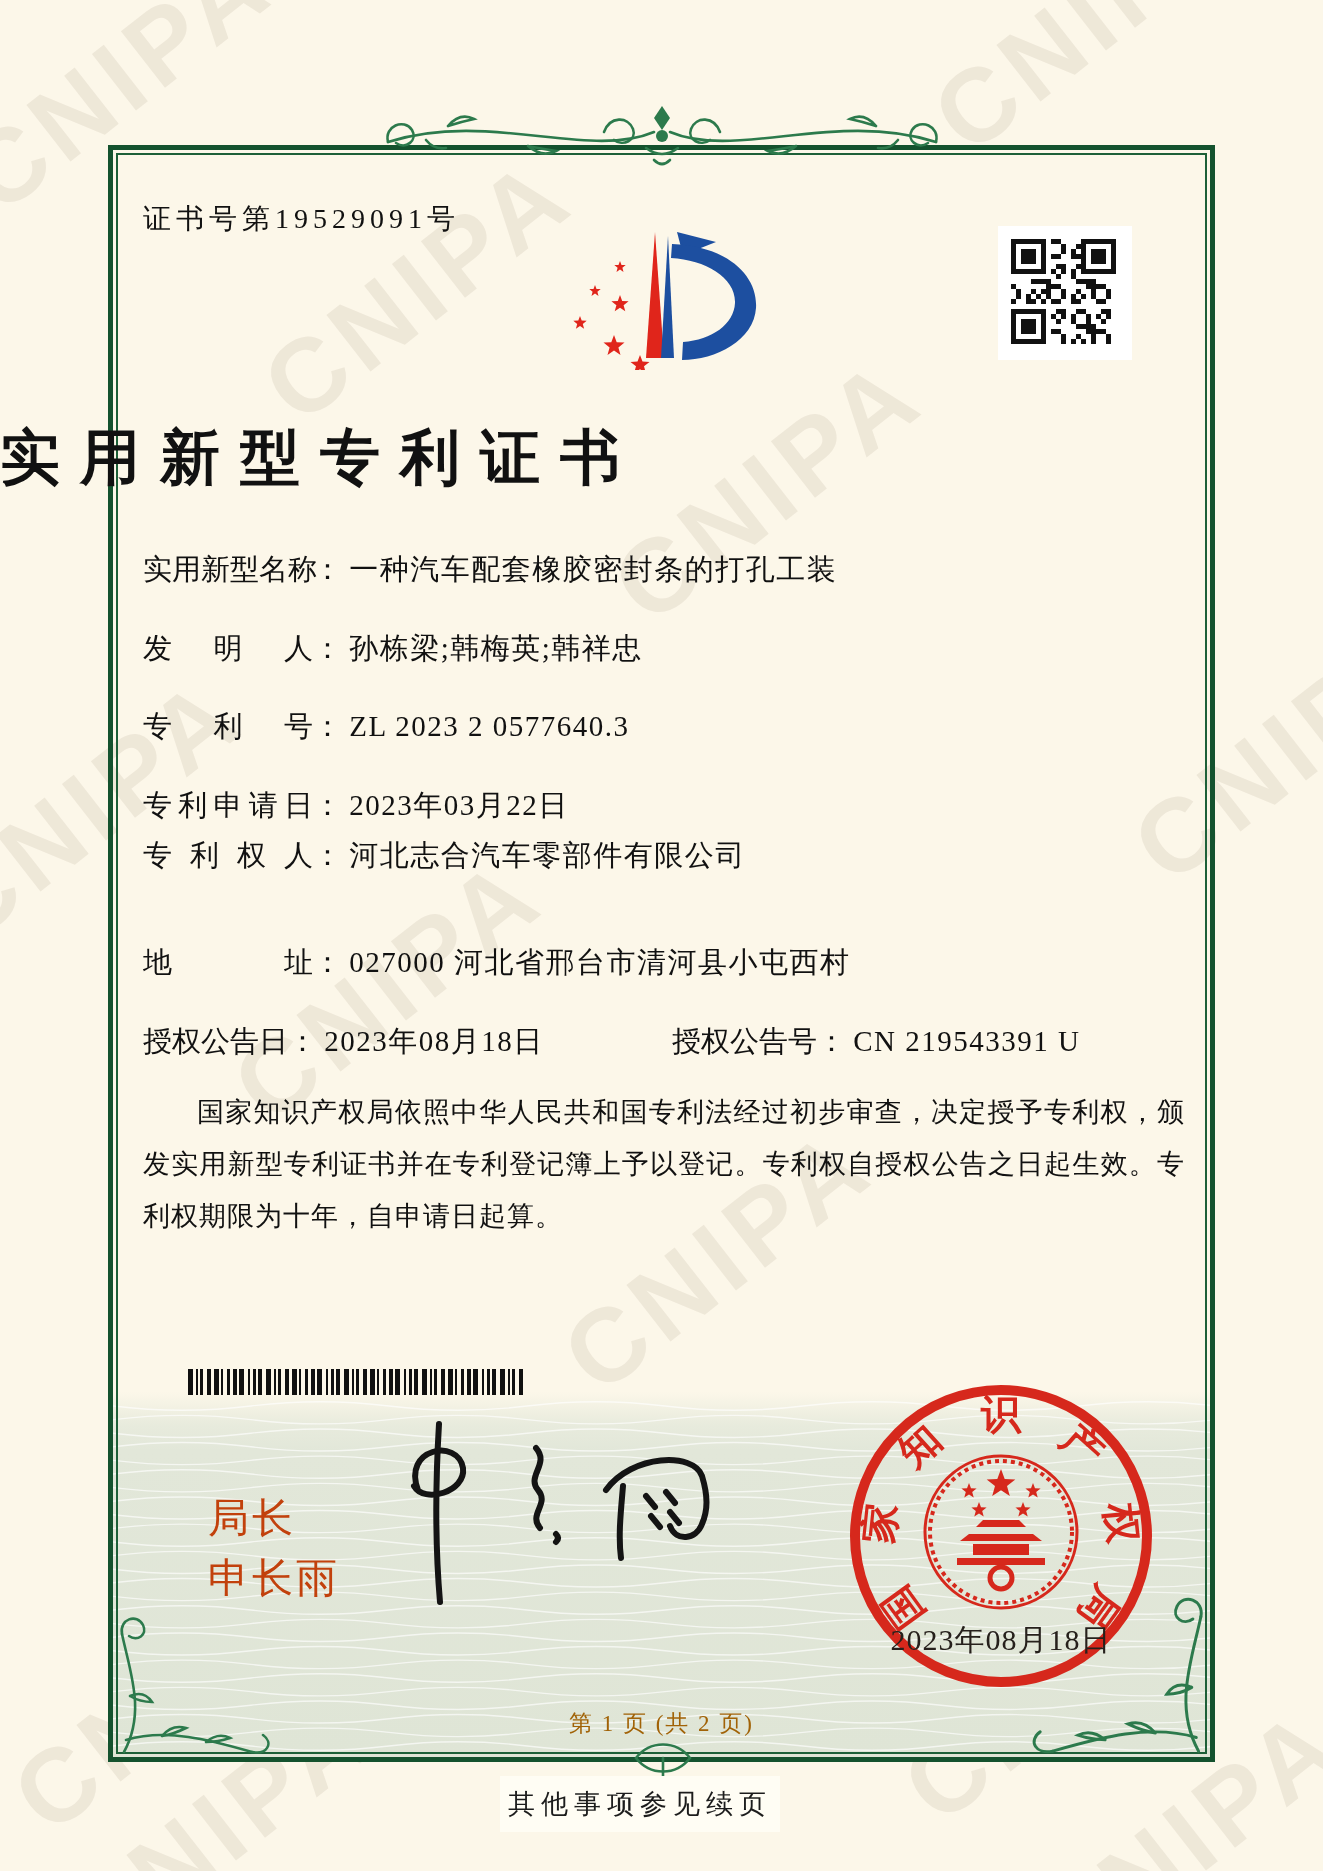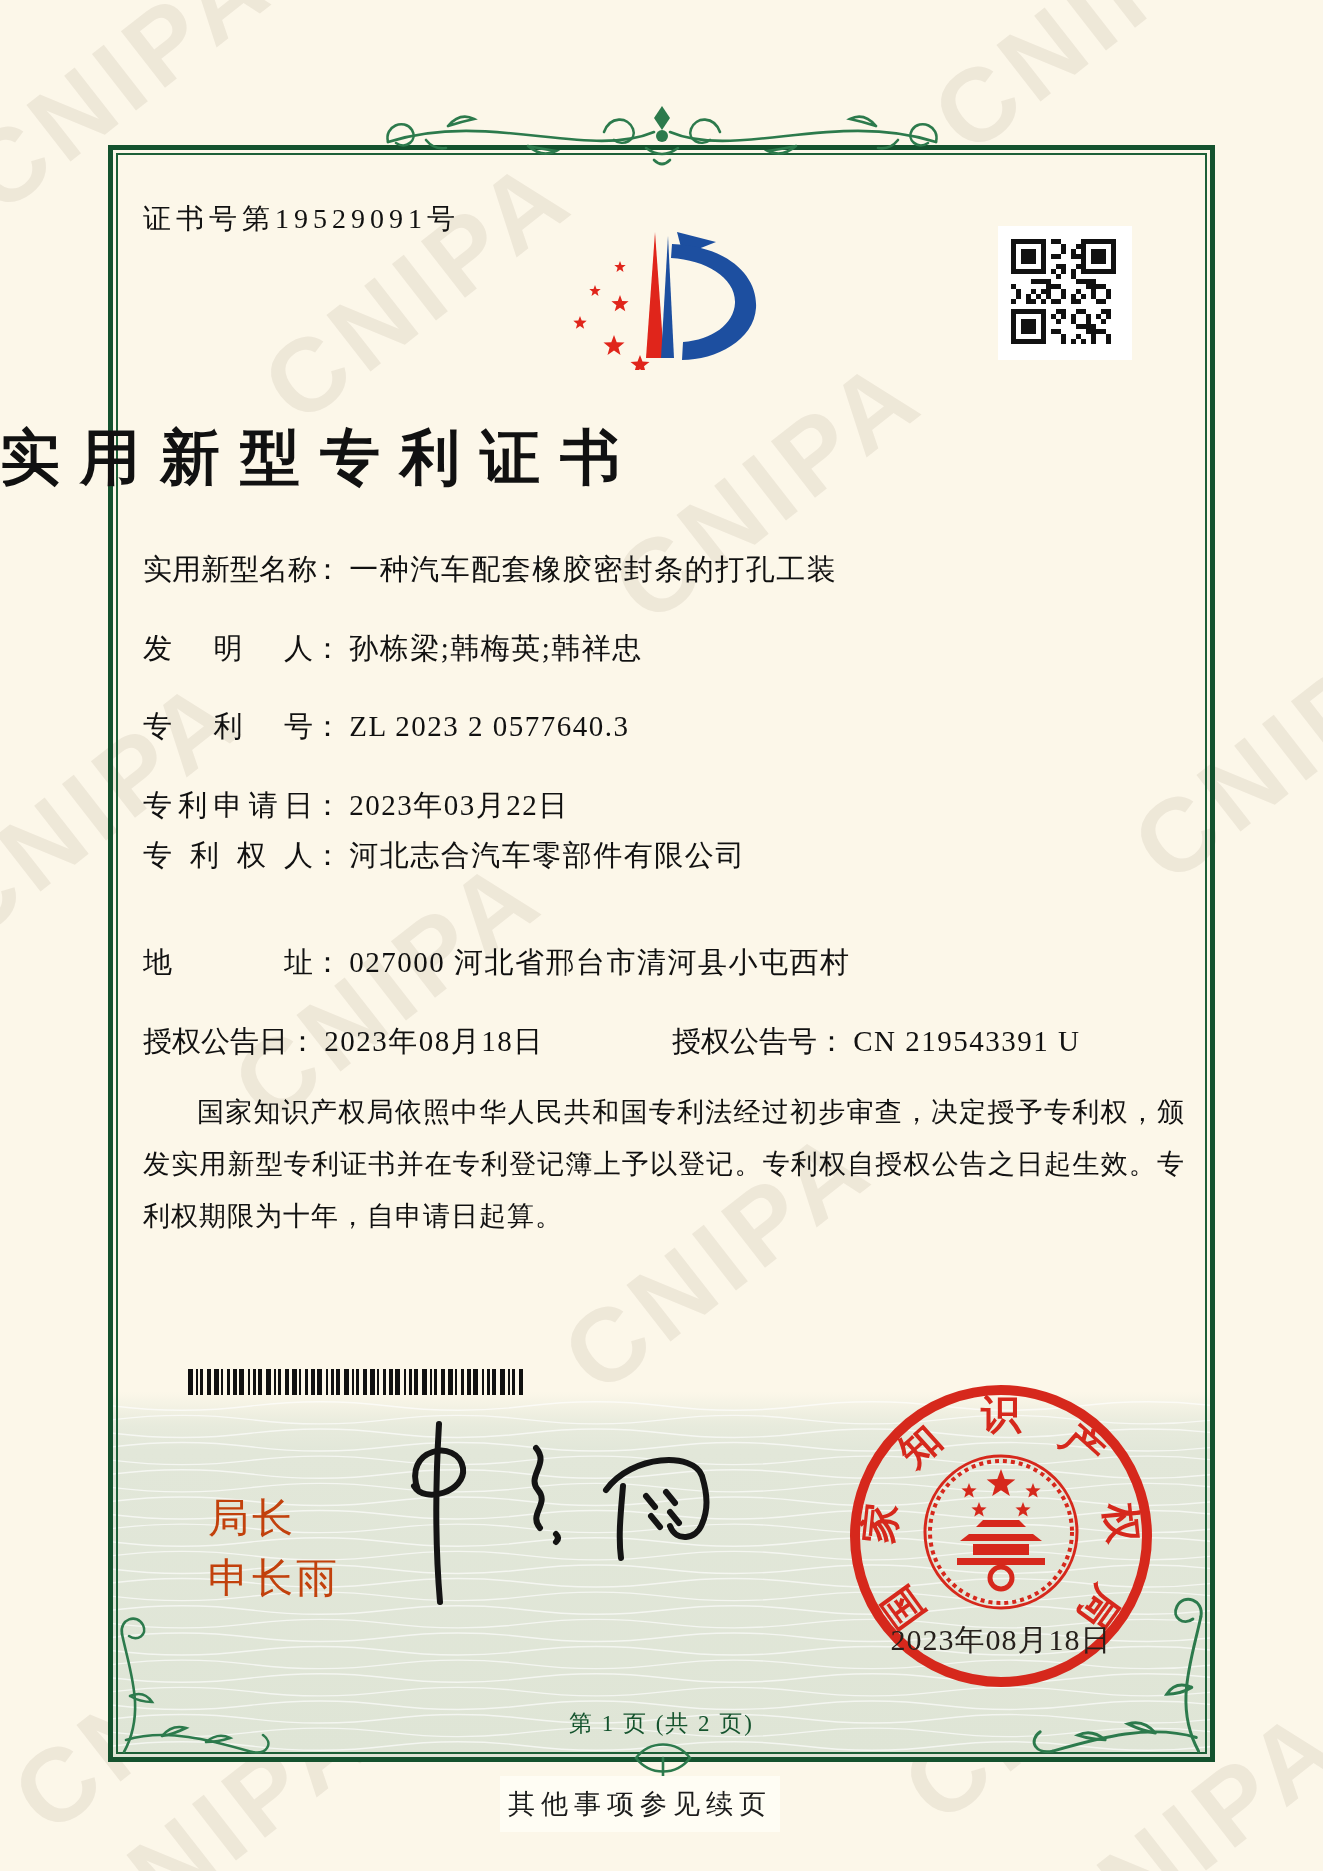--- a/index.html
+++ b/index.html
@@ -52,21 +52,21 @@
   .barcode i{display:block;background:#101010;height:100%;}
   .signer{left:208px;top:1488px;z-index:3;font-family:"Liberation Sans","DejaVu Sans",sans-serif;font-size:41px;font-weight:500;color:#c2410c;}
   .signer div{height:60px;line-height:60px;letter-spacing:3px;}
   .sig{left:360px;top:1412px;z-index:3;}
   .sig path{fill:none;stroke:#141414;stroke-width:6;stroke-linecap:round;stroke-linejoin:round;}
   .seal{left:845px;top:1380px;z-index:4;}
   .seal-date{
     left:845px;top:1620px;width:312px;text-align:center;z-index:5;
     font-size:30px;color:#26201c;letter-spacing:1px;font-weight:500;
   }
-  .page-footer{left:0;top:1708px;width:1323px;text-align:center;font-size:23px;color:#14532d;letter-spacing:2px;z-index:3;}
+  .page-footer{left:0;top:1708px;width:1323px;text-align:center;font-size:23px;color:#a16207;letter-spacing:2px;z-index:3;}
   .cont-box{
     left:500px;top:1776px;width:280px;height:56px;line-height:56px;z-index:3;
     background:#fffdf4;text-align:center;font-size:27px;letter-spacing:6px;color:#1c1c1c;
   }
   .ornament path,.ornament circle{fill:none;stroke:#2c7a4c;stroke-width:2.6;stroke-linecap:round;}
   .ornament .fil{fill:#2c7a4c;stroke:none;}
   .logo{left:556px;top:220px;z-index:3;}
   .qr{left:998px;top:226px;z-index:3;}
 </style>
 </head>

